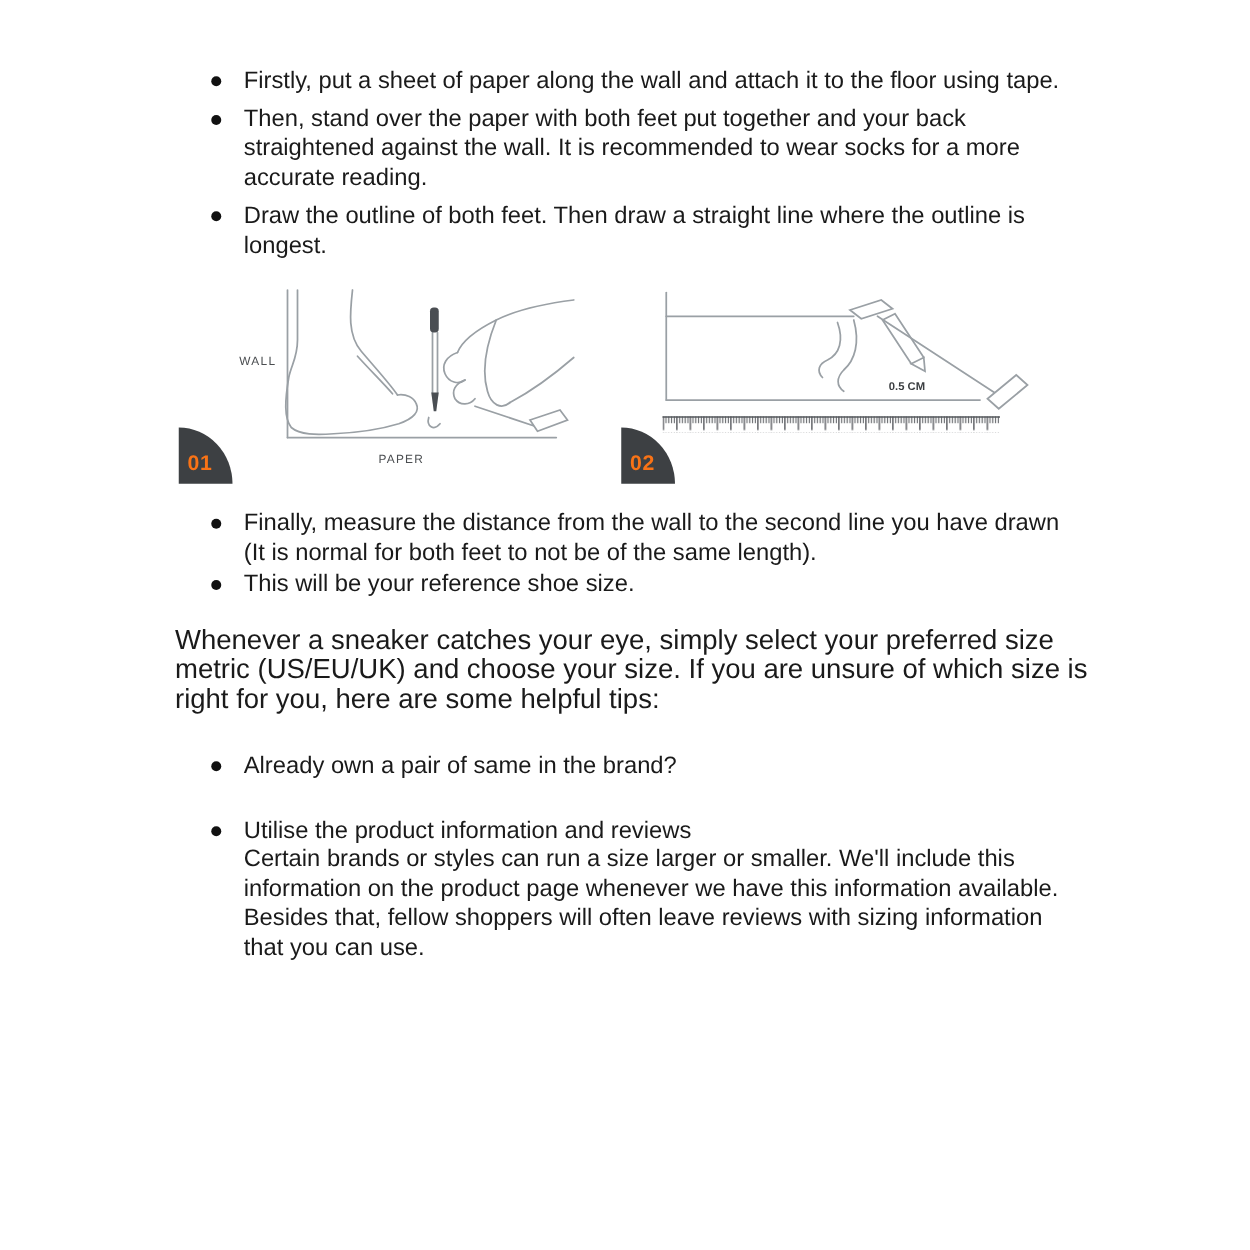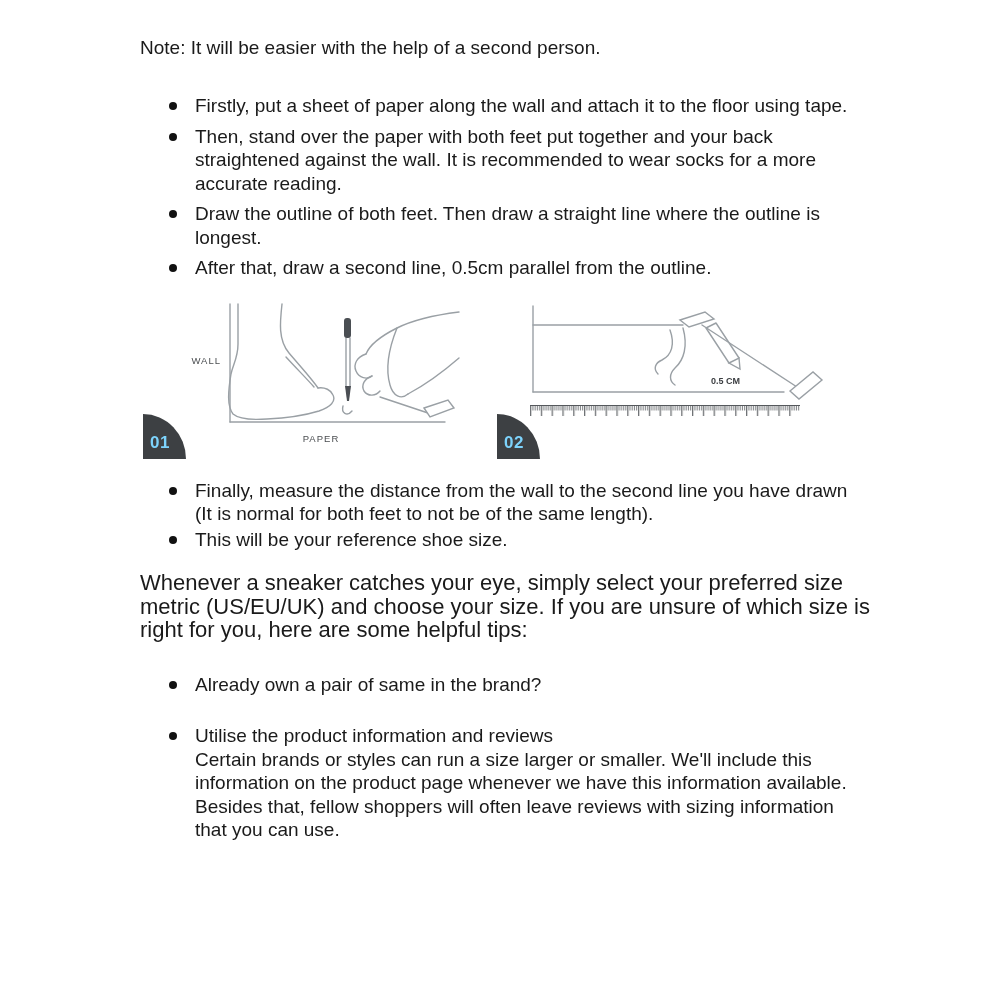--- a/index.html
+++ b/index.html
@@ -8,41 +8,39 @@
   .page{padding:36px 128px 0 140px;}
   .lead{font-size:19px;line-height:27px;margin:0 0 10px;}
   .note{font-size:19px;line-height:24px;margin:0 0 34px;}
   ul.blist{list-style:none;margin:17px;padding:0;}
   .blist li{position:relative;padding-left:38px;font-size:19px;line-height:23.5px;margin-bottom:7px;}
   .blist li::before{content:"";position:absolute;left:12px;top:8px;width:8px;height:8px;border-radius:50%;background:#111;}
   .figures{display:flex;gap:37px;margin:20px 0 0 3px;height:162px;}
   .fig{position:relative;margin:0;padding:0;}
   .badge{position:absolute;left:0;bottom:3px;width:43px;height:45px;background:#3d4043;
          border-top-right-radius:100% 100%;display:flex;align-items:flex-end;
-         color:#7dd3fc;font-weight:bold;font-size:17px;padding:0 0 6px 7px;box-sizing:border-box;letter-spacing:.5px;}
+         color:#f97316;font-weight:bold;font-size:17px;padding:0 0 6px 7px;box-sizing:border-box;letter-spacing:.5px;}
   .results{margin-top:26px;}
   .results li{margin-bottom:2px;}
   .tips-intro{font-size:22px;line-height:23.5px;margin:20px 0 0;}
   ul.tips{margin-top:31px;}
   .tips li{margin-bottom:28px;}
   .tip-title,.tip-body{display:block;}
   svg text{font-family:"Liberation Sans","DejaVu Sans",sans-serif;}
 </style>
 </head>
 <body>
 
 <div class="page">
 
-  <p class="note">Note: It will be easier with the help of a second person.</p>
 
   <ul class="blist">
     <li>Firstly, put a sheet of paper along the wall and attach it to the floor using tape.</li>
     <li>Then, stand over the paper with both feet put together and your back straightened against the wall. It is recommended to wear socks for a more accurate reading.</li>
     <li>Draw the outline of both feet. Then draw a straight line where the outline is longest.</li>
-    <li>After that, draw a second line, 0.5cm parallel from the outline.</li>
   </ul>
 
   <div class="figures">
 
     <figure class="fig" style="width:317px">
       <svg viewBox="0 0 317 162" width="317" height="162">
         <g stroke="#9aa0a5" stroke-width="1.4" fill="none" stroke-linecap="round">
           <line x1="87" y1="4" x2="87" y2="122"></line>
           <line x1="87" y1="122" x2="302" y2="122"></line>
           <path d="M95,4 L95,44 C95,58 90,64 88,74 C85,92 84,106 90,114 C97,120 110,120 124,119 C146,118 163,115 176,111 C188,107 193,101 190,95 C188,90 182,87 175,88"></path>

